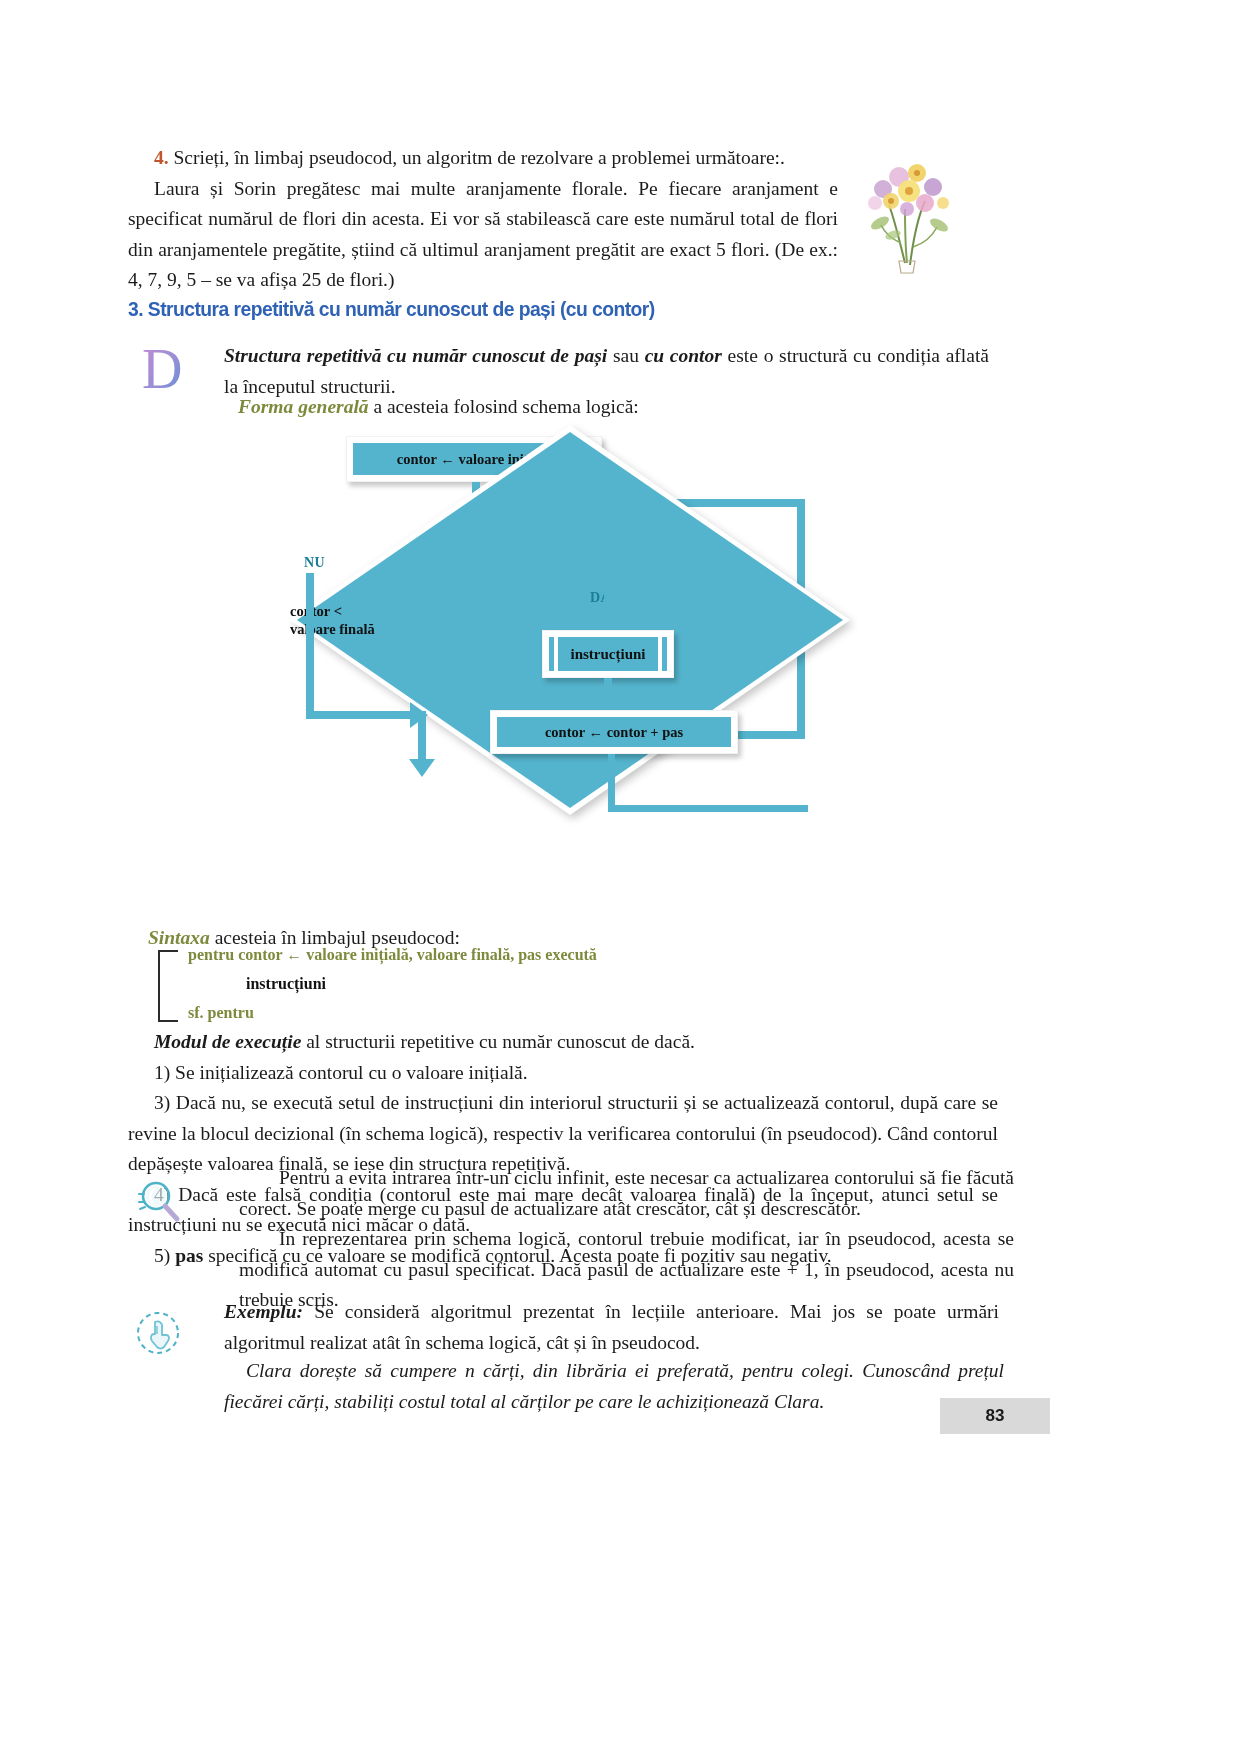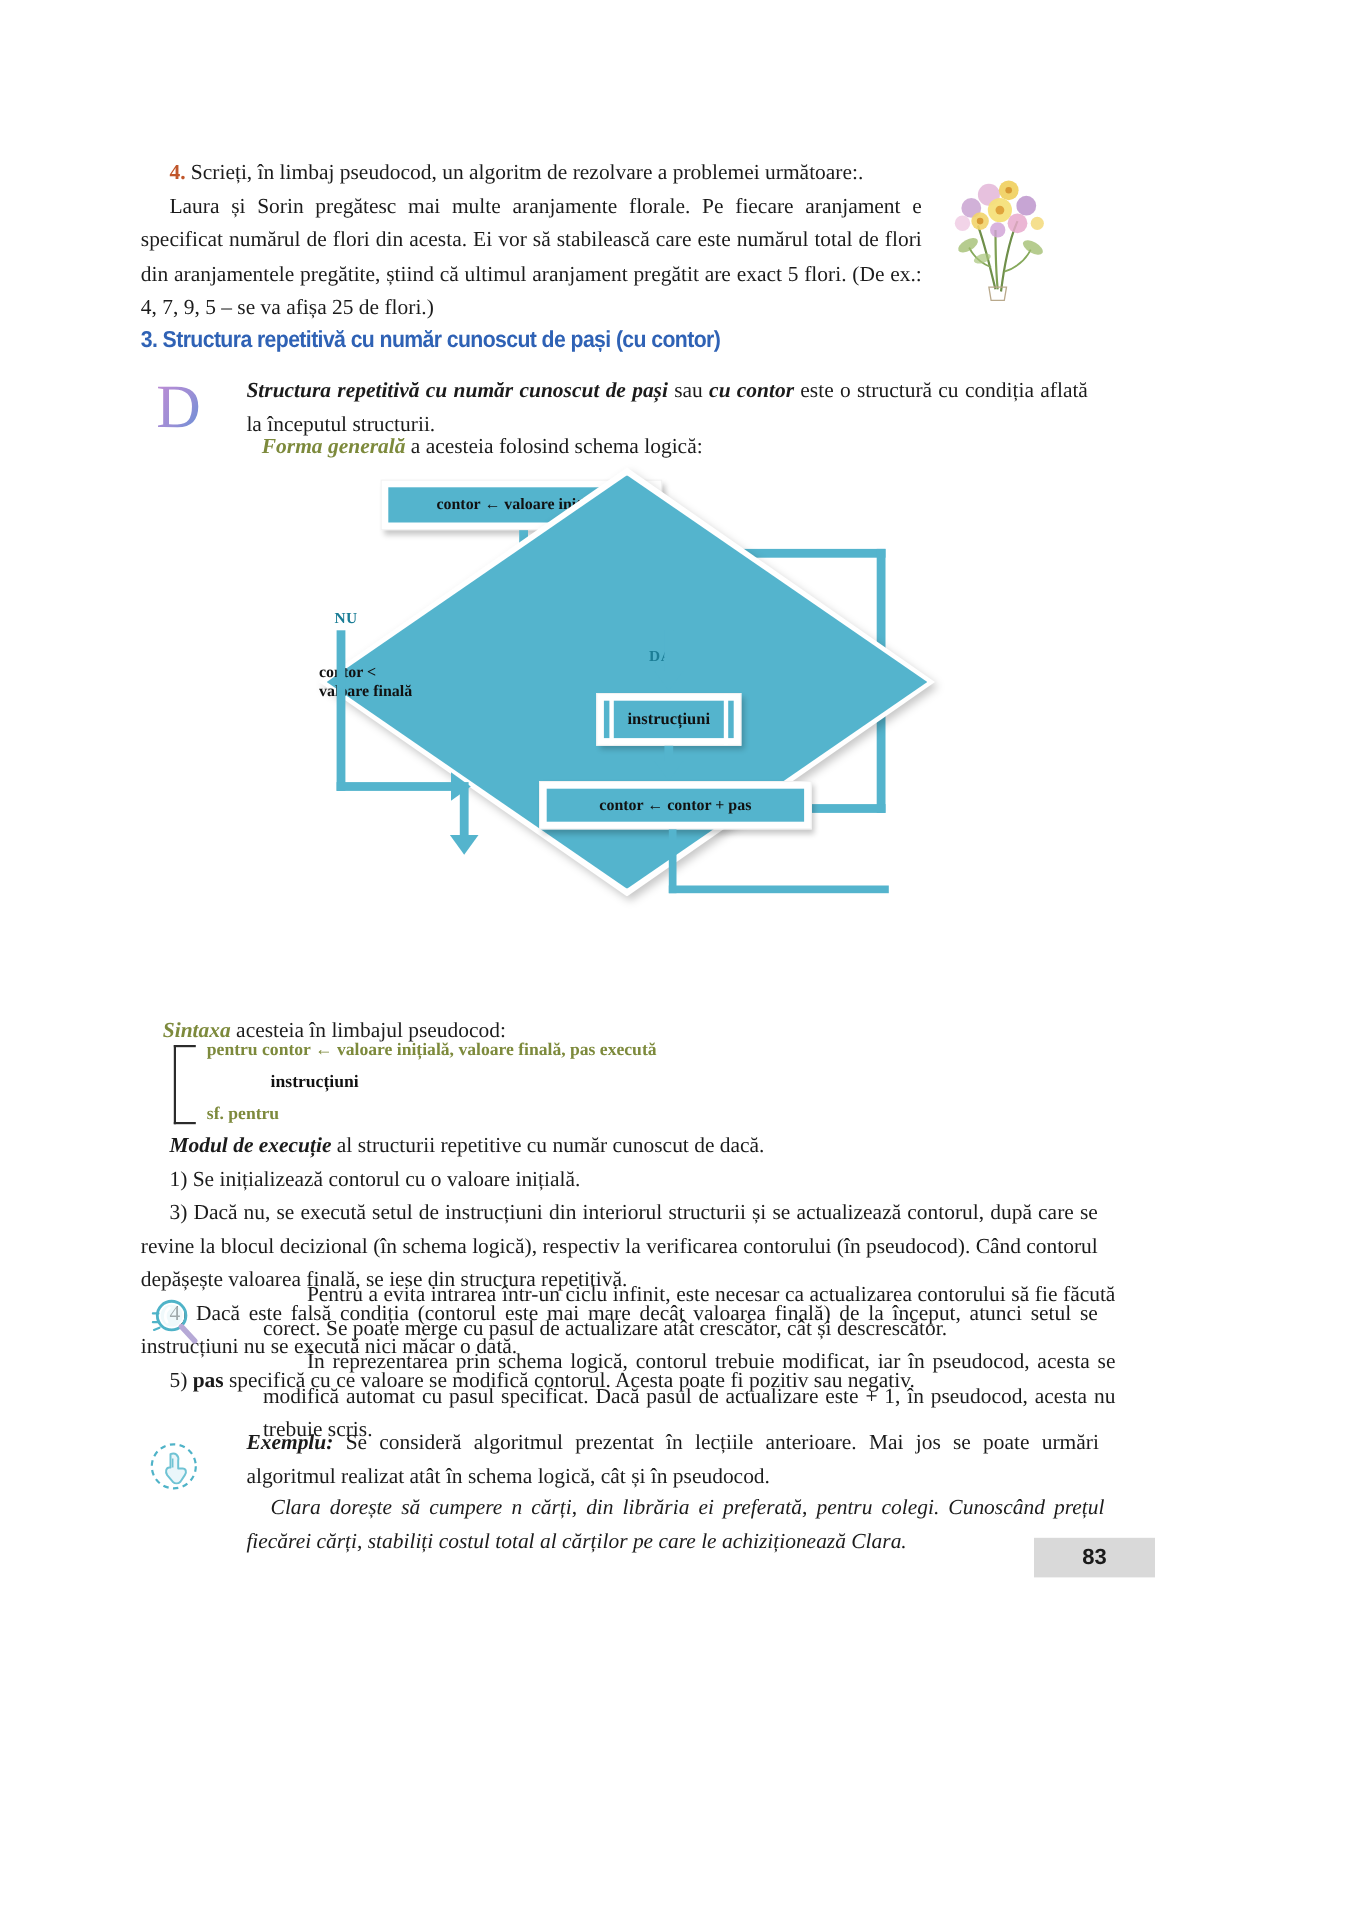--- a/index.html
+++ b/index.html
@@ -162,21 +162,21 @@
   #hand-icon { position:absolute; left:133px; top:1308px; width:50px; height:50px; }
   #exemplu-note { left:224px; top:1297px; width:775px; }
   #clara-note { left:224px; top:1356px; width:780px; }
 
   
   #page-number {
     position:absolute; left:940px; top:1398px; width:110px; height:36px;
     background:#d9d9d9;
     display:flex; align-items:center; justify-content:center;
     font-family:"Liberation Sans", sans-serif;
-    font-weight:bold; font-size:20px; color:#1a1a1a;
+    font-weight:bold; font-size:17px; color:#1a1a1a;
   }
 </style>
 </head>
 <body>
 
 <div class="page">
 
   <div class="para ind" id="ex4">
     <span class="num-red">4.</span>
     <span>Scrieți, în limbaj pseudocod, un algoritm de rezolvare a problemei următoare:.</span><br>

